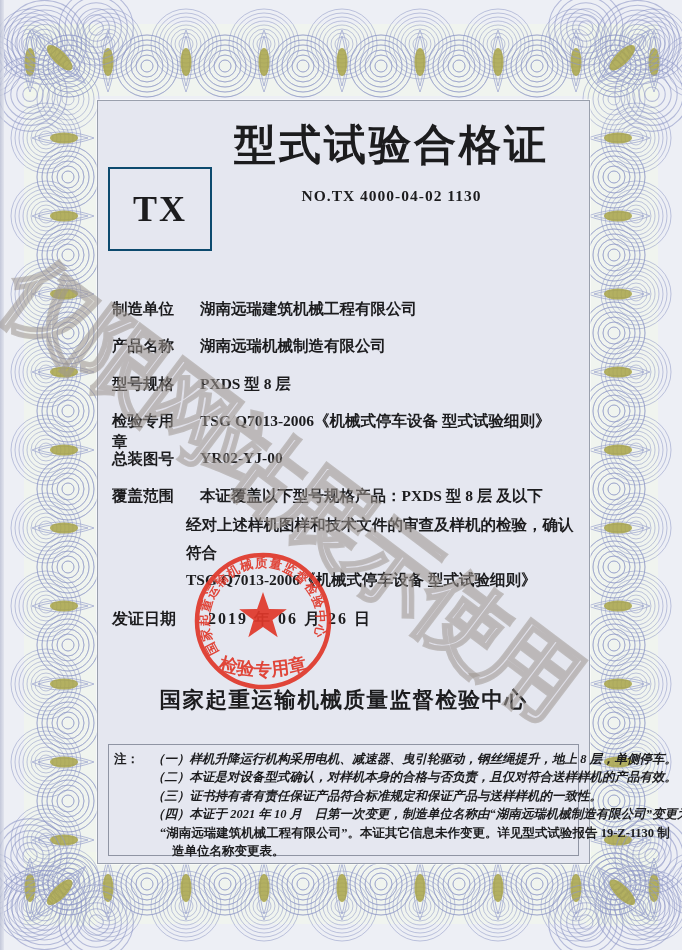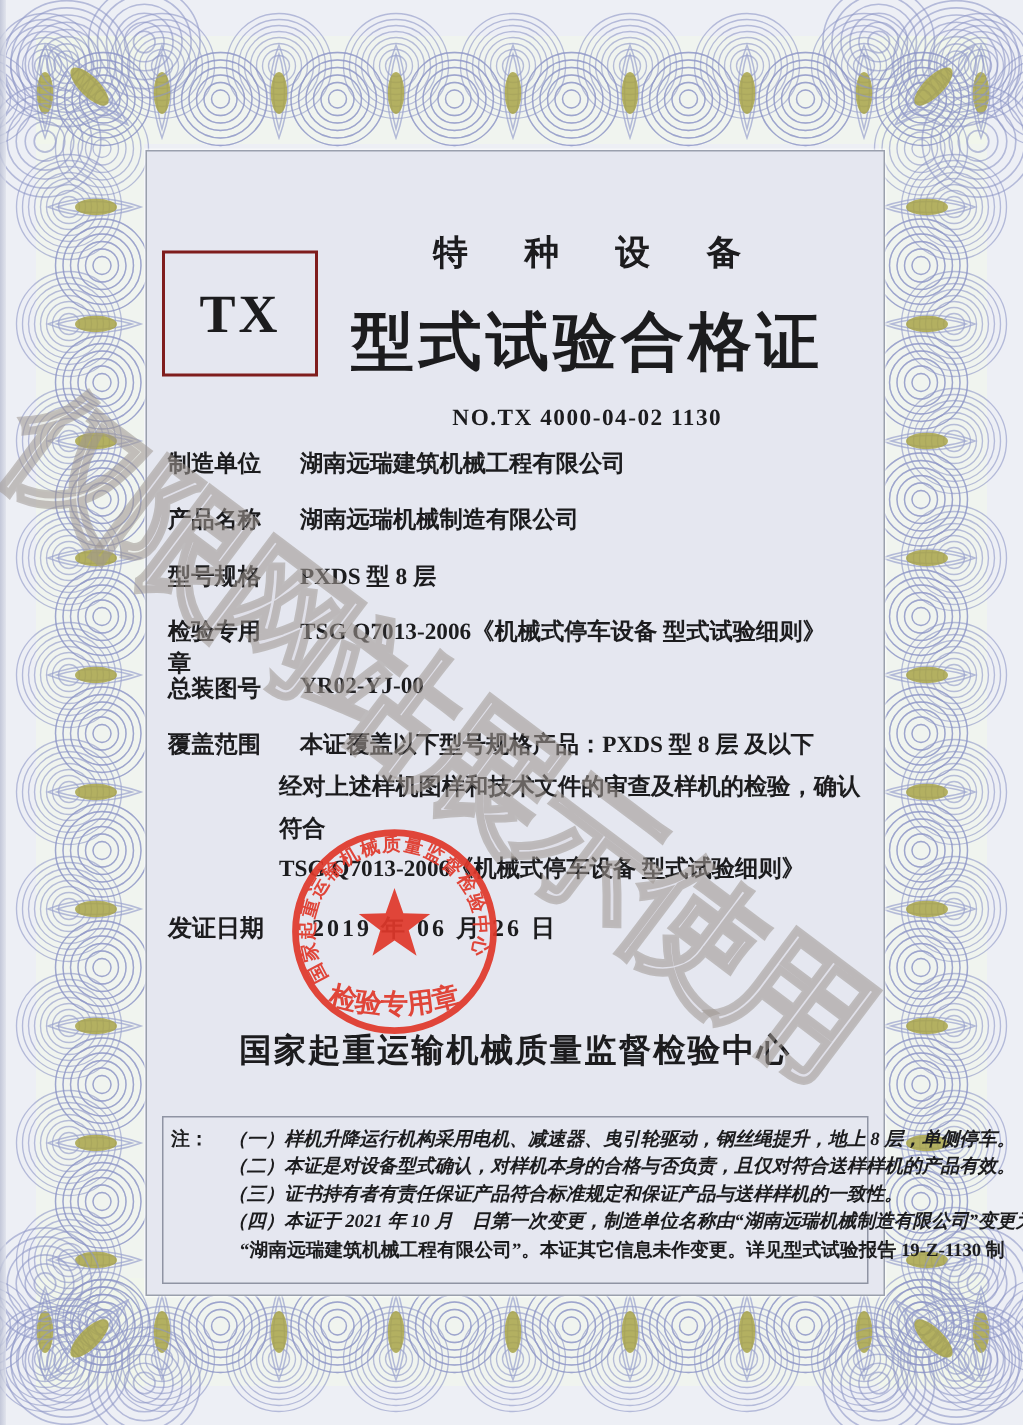--- a/index.html
+++ b/index.html
@@ -24,21 +24,21 @@
 
   .panel{
     position:absolute;left:97px;top:100px;width:491px;height:762px;
     background:#e5e7f0;
     border:1px solid #9aa0ad;
     box-shadow:0 0 0 1px rgba(255,255,255,.5);
     z-index:1;
   }
   .tx-box{
     position:absolute;left:10px;top:66px;width:100px;height:80px;
-    border:2px solid #7f1d1d;
+    border:2px solid #0c4a6e;
     display:flex;align-items:center;justify-content:center;
     font-size:36px;font-weight:700;letter-spacing:2px;
   }
   .hdr{
     position:absolute;left:110px;top:0;right:14px;text-align:center;
   }
   .hdr-small{
     margin-top:52px;font-size:23px;font-weight:600;letter-spacing:16px;
     text-indent:16px;white-space:nowrap;
   }
@@ -175,21 +175,20 @@
 
   <div class="edge-strip"></div>
 
   <div class="panel">
 
     <div class="tx-box">
       <span>TX</span>
     </div>
 
     <div class="hdr">
-      <div class="hdr-small">特 种 设 备</div>
       <div class="hdr-title">型式试验合格证</div>
       <div class="hdr-no">NO.TX 4000-04-02 1130</div>
     </div>
 
     <div class="fields">
       <div class="frow">
         <span class="flabel">制造单位</span>
         <span class="fvalue">湖南远瑞建筑机械工程有限公司</span>
       </div>
       <div class="frow">
@@ -242,20 +241,21 @@
     <div class="issuer">国家起重运输机械质量监督检验中心</div>
 
     <div class="notes-box">
       <div class="notes-label">注：</div>
       <div class="notes-lines">
         <div class="note-l">（一）样机升降运行机构采用电机、减速器、曳引轮驱动，钢丝绳提升，地上 8 层，单侧停车。</div>
         <div class="note-l">（二）本证是对设备型式确认，对样机本身的合格与否负责，且仅对符合送样样机的产品有效。</div>
         <div class="note-l">（三）证书持有者有责任保证产品符合标准规定和保证产品与送样样机的一致性。</div>
         <div class="note-l">（四）本证于 2021 年 10 月　日第一次变更，制造单位名称由“湖南远瑞机械制造有限公司”变更为</div>
         <div class="note-c1">“湖南远瑞建筑机械工程有限公司”。本证其它信息未作变更。详见型式试验报告 19-Z-1130 制</div>
+        <div class="note-c2">造单位名称变更表。</div>
       </div>
     </div>
 
   </div>
 
   <div class="watermark">仅限网站展示使用</div>
 
 </div>
 
 </body></html>

